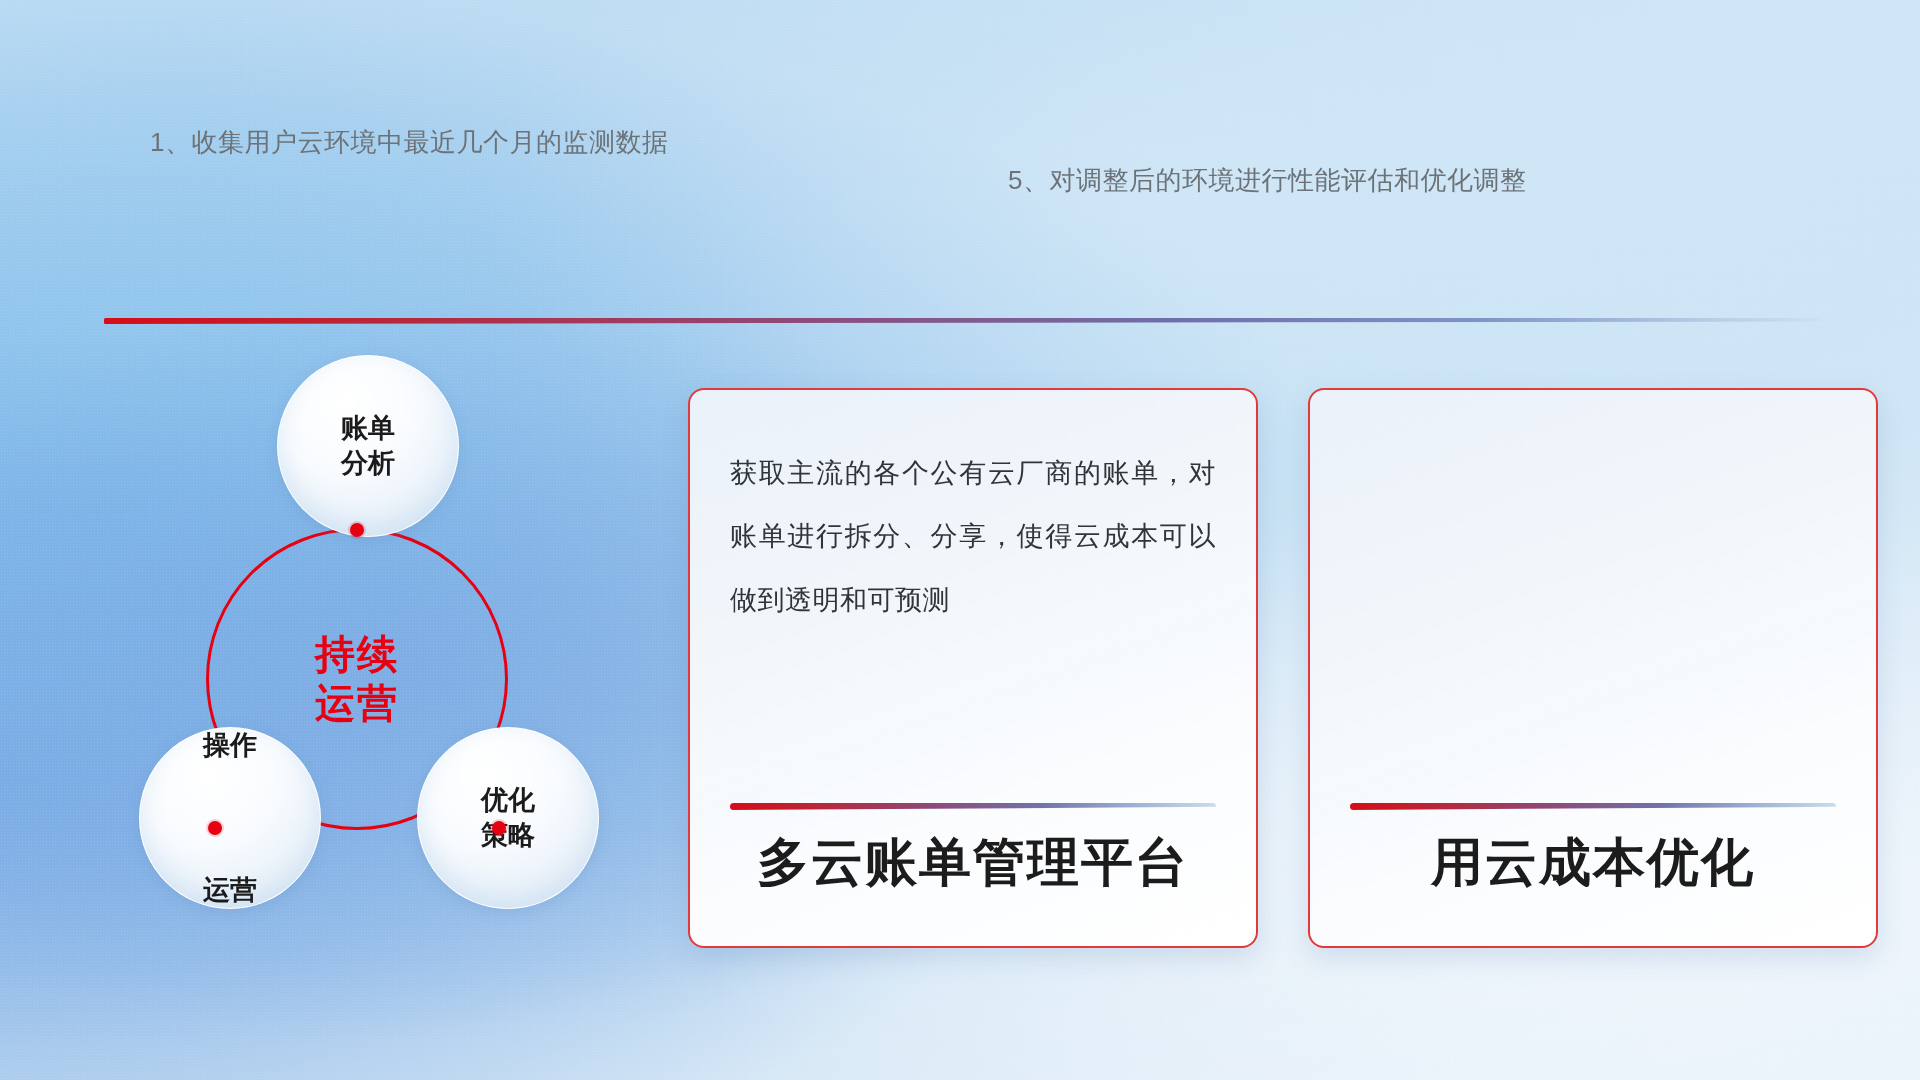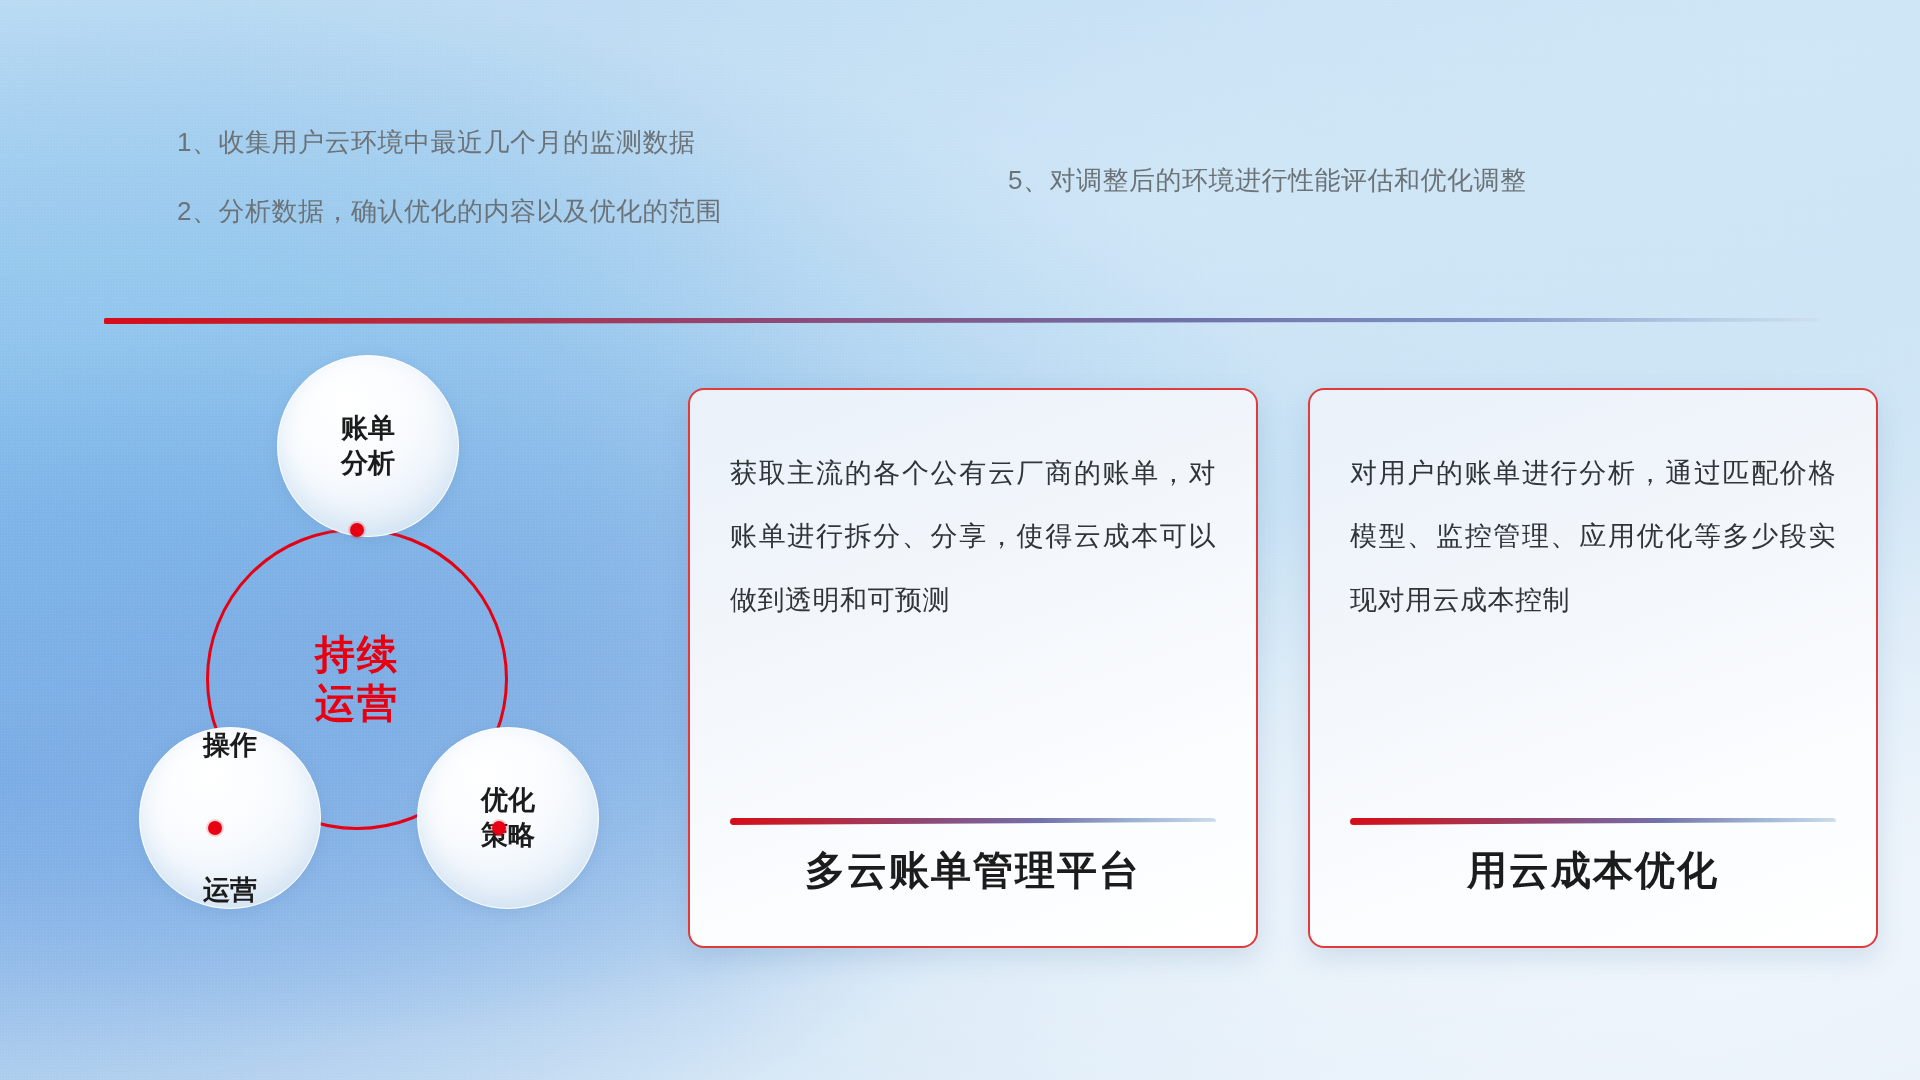--- a/index.html
+++ b/index.html
@@ -33,21 +33,21 @@
     background-image:
       radial-gradient(rgba(255,255,255,.5) .6px, transparent .7px),
       radial-gradient(rgba(90,130,180,.35) .6px, transparent .7px);
     background-size:3px 3px, 4px 4px;
     background-position:0 0, 2px 1px;
   }
 
   
   .bullets{ position:absolute; color:#6c7378; font-size:26px; letter-spacing:.5px; }
   .bullets li{ list-style:none; white-space:nowrap; }
-  #bullets-left{ left:150px; top:125px;margin-left:27px; }
+  #bullets-left{ left:150px; top:125px; }
   #bullets-left li{ margin-bottom:34px; }
   #bullets-right{ left:1008px; top:163px; }
   #bullets-right li{ margin-bottom:34px; }
 
   
   #top-rule{
     position:absolute; left:104px; top:318px; width:1716px; height:6px;
     background:linear-gradient(90deg,#d70c19 0%,#c0212f 12%,#8e4a79 40%,#6f6fa8 62%,#7f93c6 80%,#b9cfe6 94%,#cfe0ef 100%);
     border-radius:3px 6px 6px 3px;
     clip-path:polygon(0 0,100% 0,100% 60%,0 100%);
@@ -101,33 +101,32 @@
     color:#30353a; font-size:27px; line-height:2.35; letter-spacing:.5px;
     text-align:justify; text-align-last:left; flex:0 0 auto;
   }
   .card-rule{
     margin-top:auto; height:7px; width:100%; border-radius:4px;
     background:linear-gradient(90deg,#d70c19 0%,#c0212f 14%,#8d4a7a 42%,#7272ab 64%,#9fb4d4 84%,#ccdcec 100%);
     clip-path:polygon(0 0,100% 0,100% 55%,0 100%);
   }
   .card-title{
     margin-top:18px; margin-bottom:12px;
-    font-size:40px; font-weight:800; color:#1c1c1c; letter-spacing:2px; text-align:center;
+    font-size:52px; font-weight:800; color:#1c1c1c; letter-spacing:2px; text-align:center;
   }
 </style>
 </head>
 <body>
 
 <div id="bg-base"></div>
 <div id="bg-sheen"></div>
 <div id="bg-noise"></div>
 
 <ul class="bullets" id="bullets-left">
   <li>1、收集用户云环境中最近几个月的监测数据</li>
-  <li>2、分析数据，确认优化的内容以及优化的范围</li>
 </ul>
 
 <ul class="bullets" id="bullets-right">
   <li>5、对调整后的环境进行性能评估和优化调整</li>
 </ul>
 
 <div id="top-rule"></div>
 
 <div id="venn">
   <div id="ring"></div>
@@ -157,16 +156,15 @@
   <div class="node-dot" id="dot-br"></div>
 </div>
 
 <div class="card" id="card-1">
   <div class="card-body">获取主流的各个公有云厂商的账单，对账单进行拆分、分享，使得云成本可以做到透明和可预测</div>
   <div class="card-rule"></div>
   <div class="card-title">多云账单管理平台</div>
 </div>
 
 <div class="card" id="card-2">
-  <div class="card-body">对用户的账单进行分析，通过匹配价格模型、监控管理、应用优化等多少段实现对用云成本控制</div>
   <div class="card-rule"></div>
   <div class="card-title">用云成本优化</div>
 </div>
 
 </body></html>

